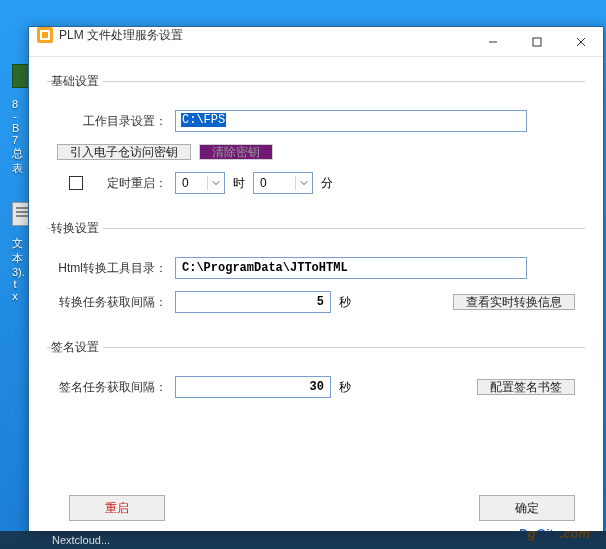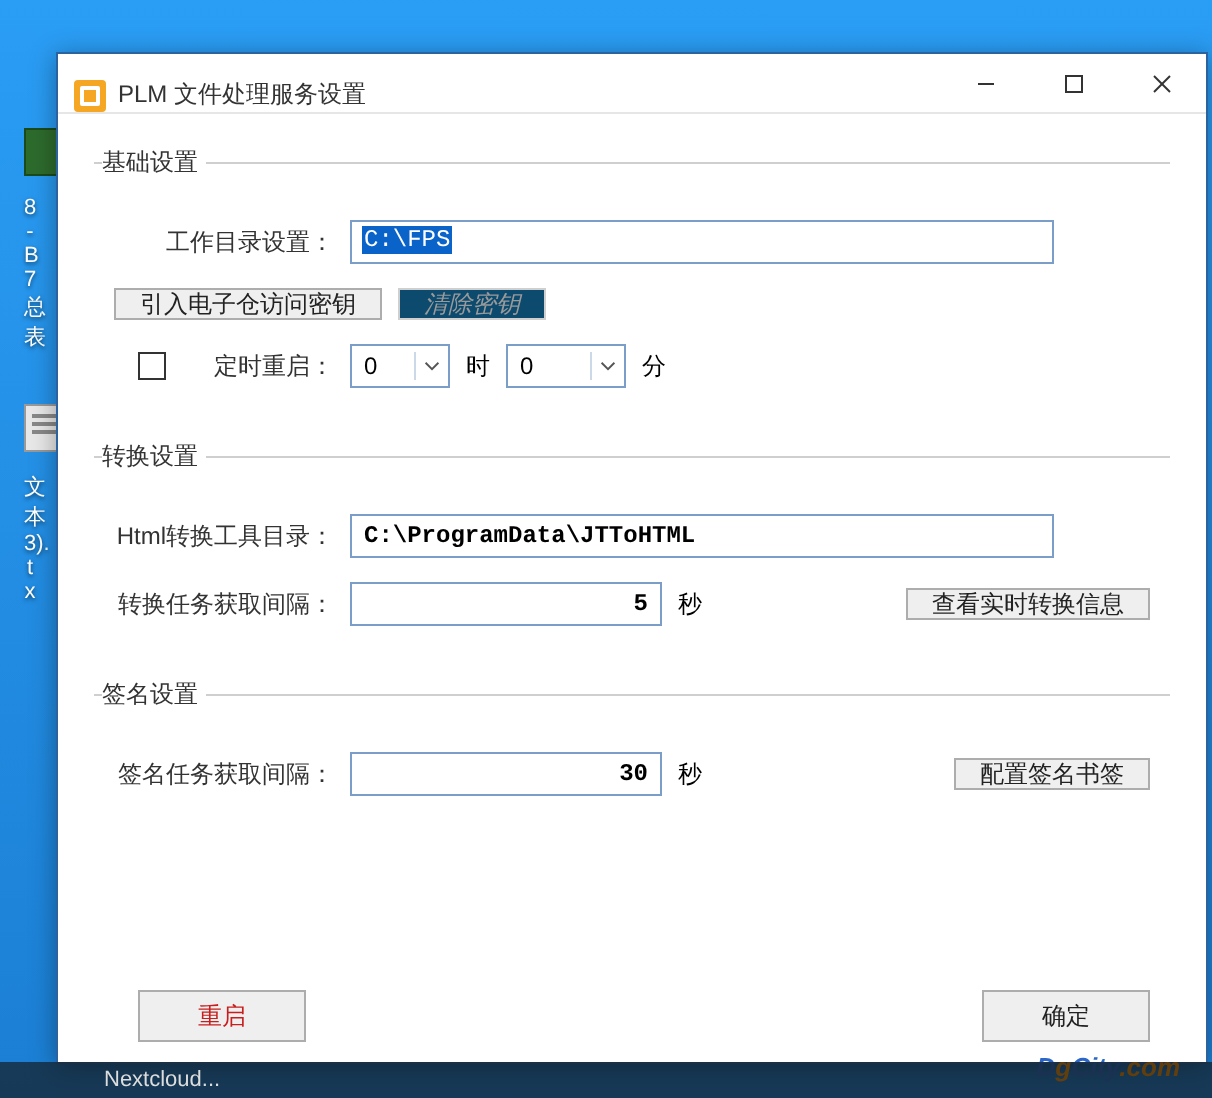--- a/index.html
+++ b/index.html
@@ -43,21 +43,21 @@
     height: 506px;
     background: #fff;
     border: 1px solid #2a63a0;
     box-shadow: 0 2px 12px rgba(0,0,0,.35);
     display: flex;
     flex-direction: column;
   }
   .titlebar {
     height: 30px;
     display: flex;
-    align-items: flex-end;
+    align-items: flex-start;
     background: #fff;
     border-bottom: 1px solid #e6e6e6;
   }
   .titlebar .appicon {
     width: 16px; height: 16px;
     margin: 0 6px 0 8px;
     background: #f5a623;
     border-radius: 2px;
     position: relative;
   }
@@ -134,21 +134,21 @@
     height: 16px;
     padding: 0 12px;
     background: #efefef;
     border: 1px solid #adadad;
     color: #222;
     font-size: 12px;
     display: inline-flex;
     align-items: center;
     cursor: default;
   }
-  .btn.disabled { color: #9a9a9a; border-color: #cfcfcf; background: #0c4a6e; font-style: italic; }
+  .btn.disabled { color: #9a9a9a; border-color: #cfcfcf; background: #701a75; }
   .btn.primary-red { color: #c81e1e; }
 
   .checkbox {
     width: 14px; height: 14px;
     border: 1px solid #333;
     display: inline-flex; align-items: center; justify-content: center;
     background: #fff;
     margin-right: 4px;
   }
   .checkbox.checked::after {
@@ -184,21 +184,21 @@
   }
 
   .footer {
     position: absolute;
     left: 0; right: 0;
     bottom: 6px;
     padding: 0 28px 4px 40px;
     display: flex;
     justify-content: space-between;
   }
-  .btn.big { width: 84px; height: 26px; justify-content: center; font-family: Liberation Mono, monospace; }
+  .btn.big { width: 96px; height: 26px; justify-content: center; font-family: Liberation Mono, monospace; }
 
   .watermark {
     position: absolute;
     right: 16px;
     bottom: 8px;
     font-family: Arial, sans-serif;
     font-size: 13px;
     font-weight: bold;
     font-style: italic;
     pointer-events: none;

